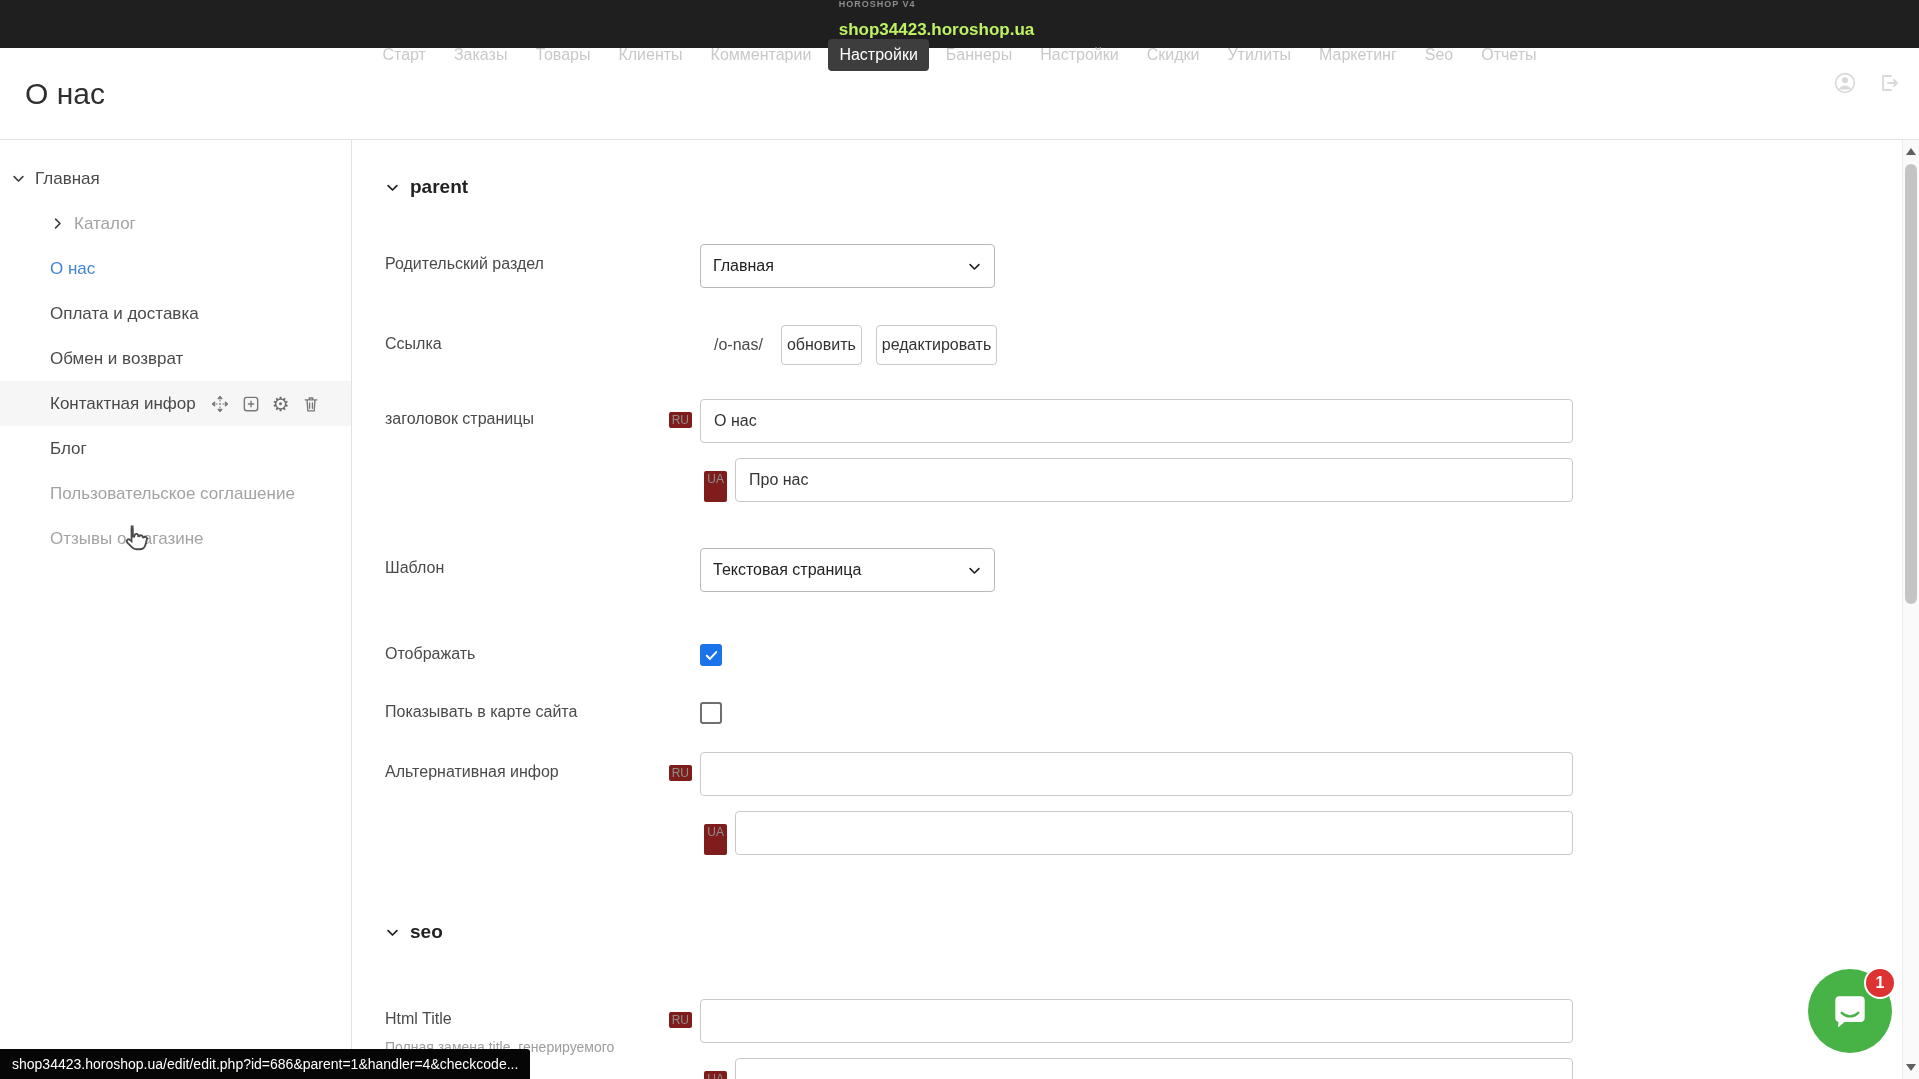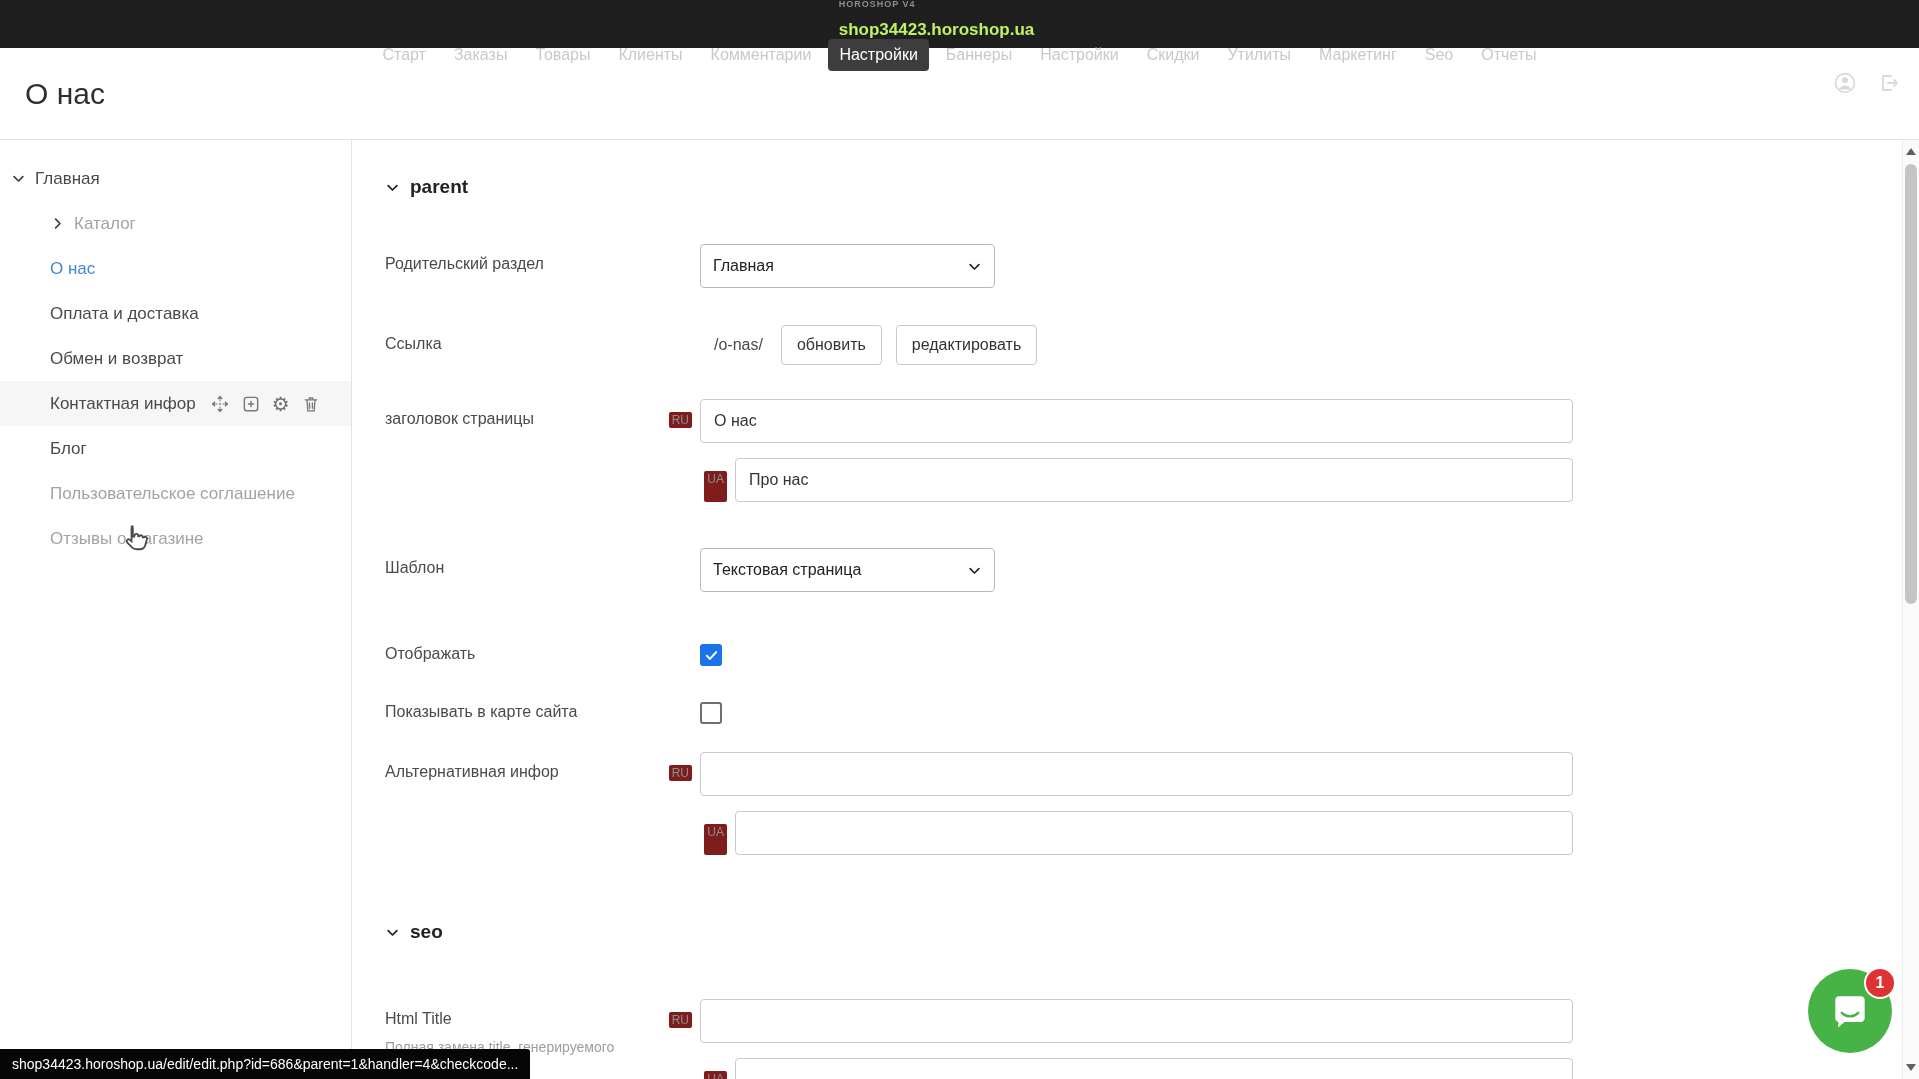--- a/index.html
+++ b/index.html
@@ -53,21 +53,21 @@
   .badge-slot { width:35px; flex-shrink:0; display:flex; justify-content:flex-end; padding-right:8px; padding-top:13px; }
   .lang-badge { font-size:12px; color:#8f8f8f; background:#7f1d1d; padding:1px 3px; border-radius:2px; }
   .row-body { flex:1; max-width:873px; display:flex; flex-direction:column; gap:15px; }
   .text-input { height:44px; width:100%; border:1px solid #c9c9c9; border-radius:4px; font-size:16px;
                 padding:0 13px; color:#333; font-family:inherit; outline:none; }
   .sub-line { display:flex; }
   .select { width:295px; height:44px; border:1px solid #b9b9b9; border-radius:4px; display:flex; align-items:center;
             padding:0 12px; font-size:16px; color:#222; cursor:pointer; background:#fff; }
   .select .sel-text { flex:1; }
   .select svg { width:15px; height:15px; }
-  .mini-btn { height:40px; padding:0 15px; background:#fff; border:1px solid #c9c9c9; border-radius:4px;
+  .mini-btn { height:40px; padding:0 5px; background:#fff; border:1px solid #c9c9c9; border-radius:4px;
               font-size:16px; color:#333; cursor:pointer; font-family:inherit; }
   .link-path { font-size:16px; color:#4a4a4a; padding-left:14px; margin-right:4px; }
   .link-line { display:flex; align-items:center; gap:14px; padding-top:1px; }
   .checkbox { width:22px; height:22px; border-radius:3px; cursor:pointer; margin-top:10px; }
   .checkbox.checked { background:#1a73e8; display:flex; align-items:center; justify-content:center; }
   .checkbox.unchecked { background:#fff; border:2px solid #6f6f6f; }
   .checkbox svg { width:15px; height:15px; }
 
   
   .scrollbar { position:fixed; right:0; top:140px; width:17px; height:939px; background:#fafafa; border-left:1px solid #ededed; }

